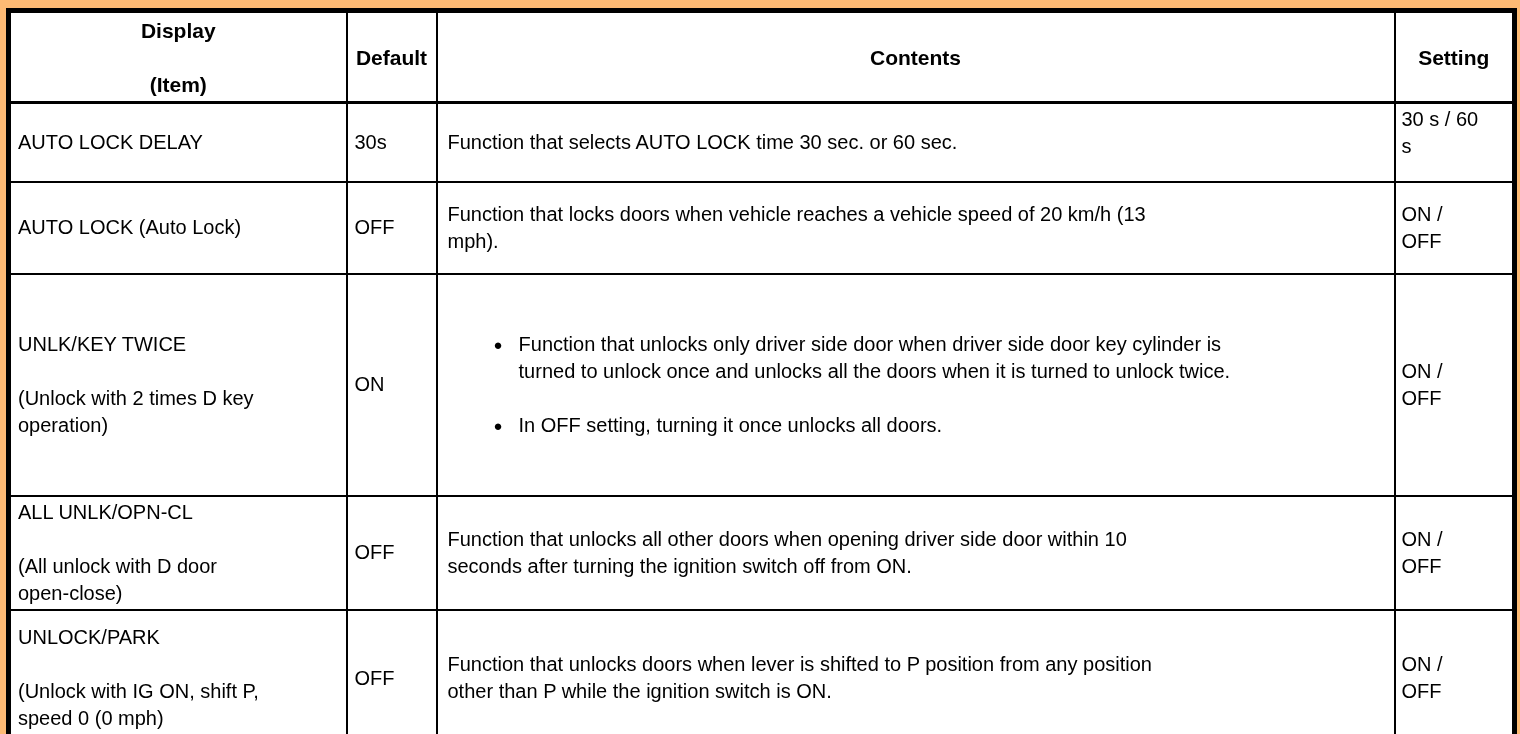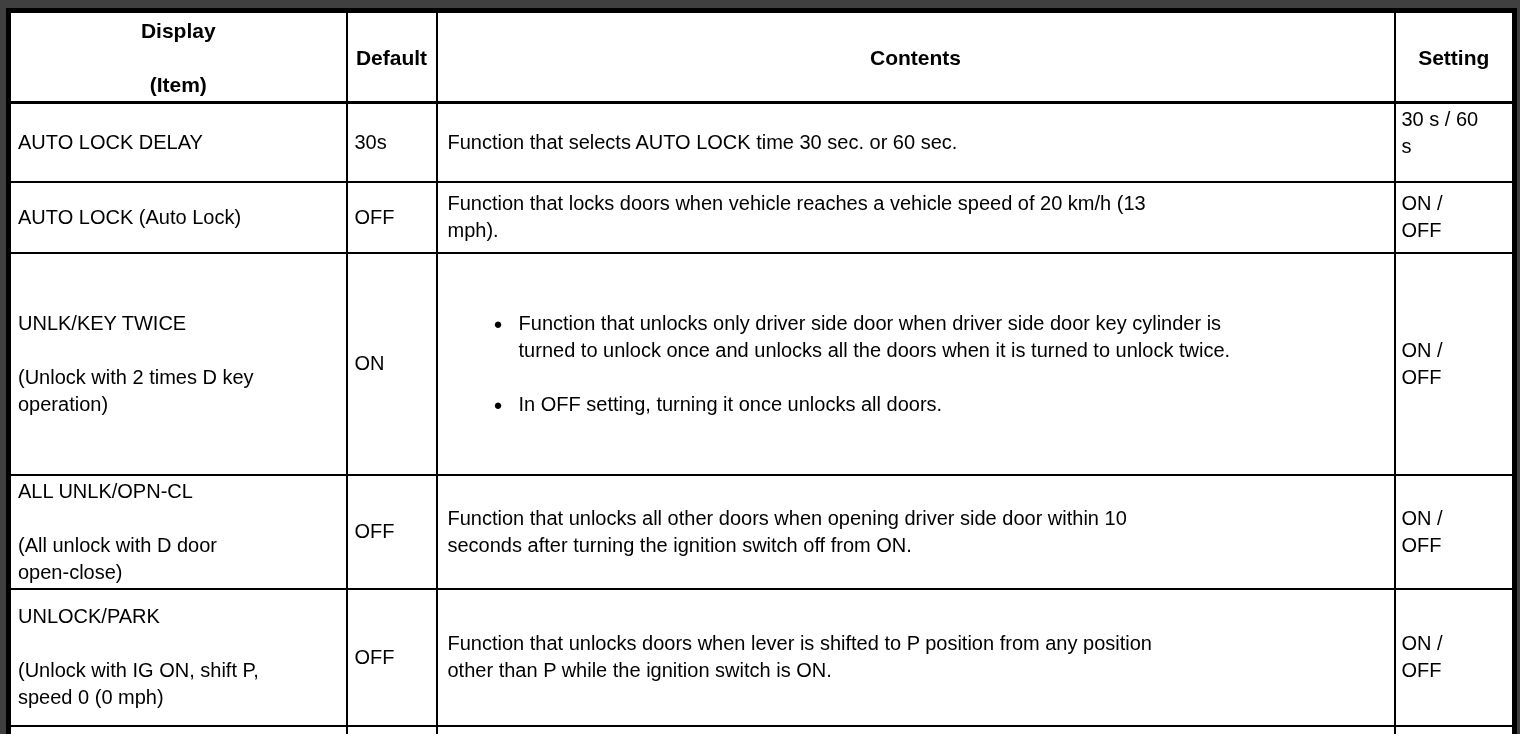--- a/index.html
+++ b/index.html
@@ -5,21 +5,21 @@
   html, body {
     margin: 0;
     padding: 0;
     background: #ffffff;
     font-family: "Liberation Sans", "DejaVu Sans", sans-serif;
     color: #000000;
   }
   .page {
     width: 1520px;
     height: 734px;
-    background: #404040;
+    background: #fdba74;
     box-sizing: border-box;
     padding: 8px 6px;
   }
   table.settings-table {
     border-collapse: collapse;
     table-layout: fixed;
     width: 1506px;
     height: 716px;
     border: 5px solid #000000;
     background: #ffffff;
@@ -40,21 +40,21 @@
   }
   thead th {
     font-weight: bold;
     font-size: 21px;
     text-align: center;
     border-bottom: 3px solid #000000;
     white-space: pre-line;
   }
   tr.hdr { height: 92px; }
   tr.r0  { height: 79px; }
-  tr.r1  { height: 71px; }
+  tr.r1  { height: 92px; }
   tr.r2  { height: 126px; }
   tr.r3  { height: 109px; }
   tr.r4  { height: 137px; }
   tr.r5  { height: 95px; }
 
   td.display-cell {
     white-space: pre-line;
     padding-left: 7px;
     padding-right: 4px;
     margin-top: 28px;

